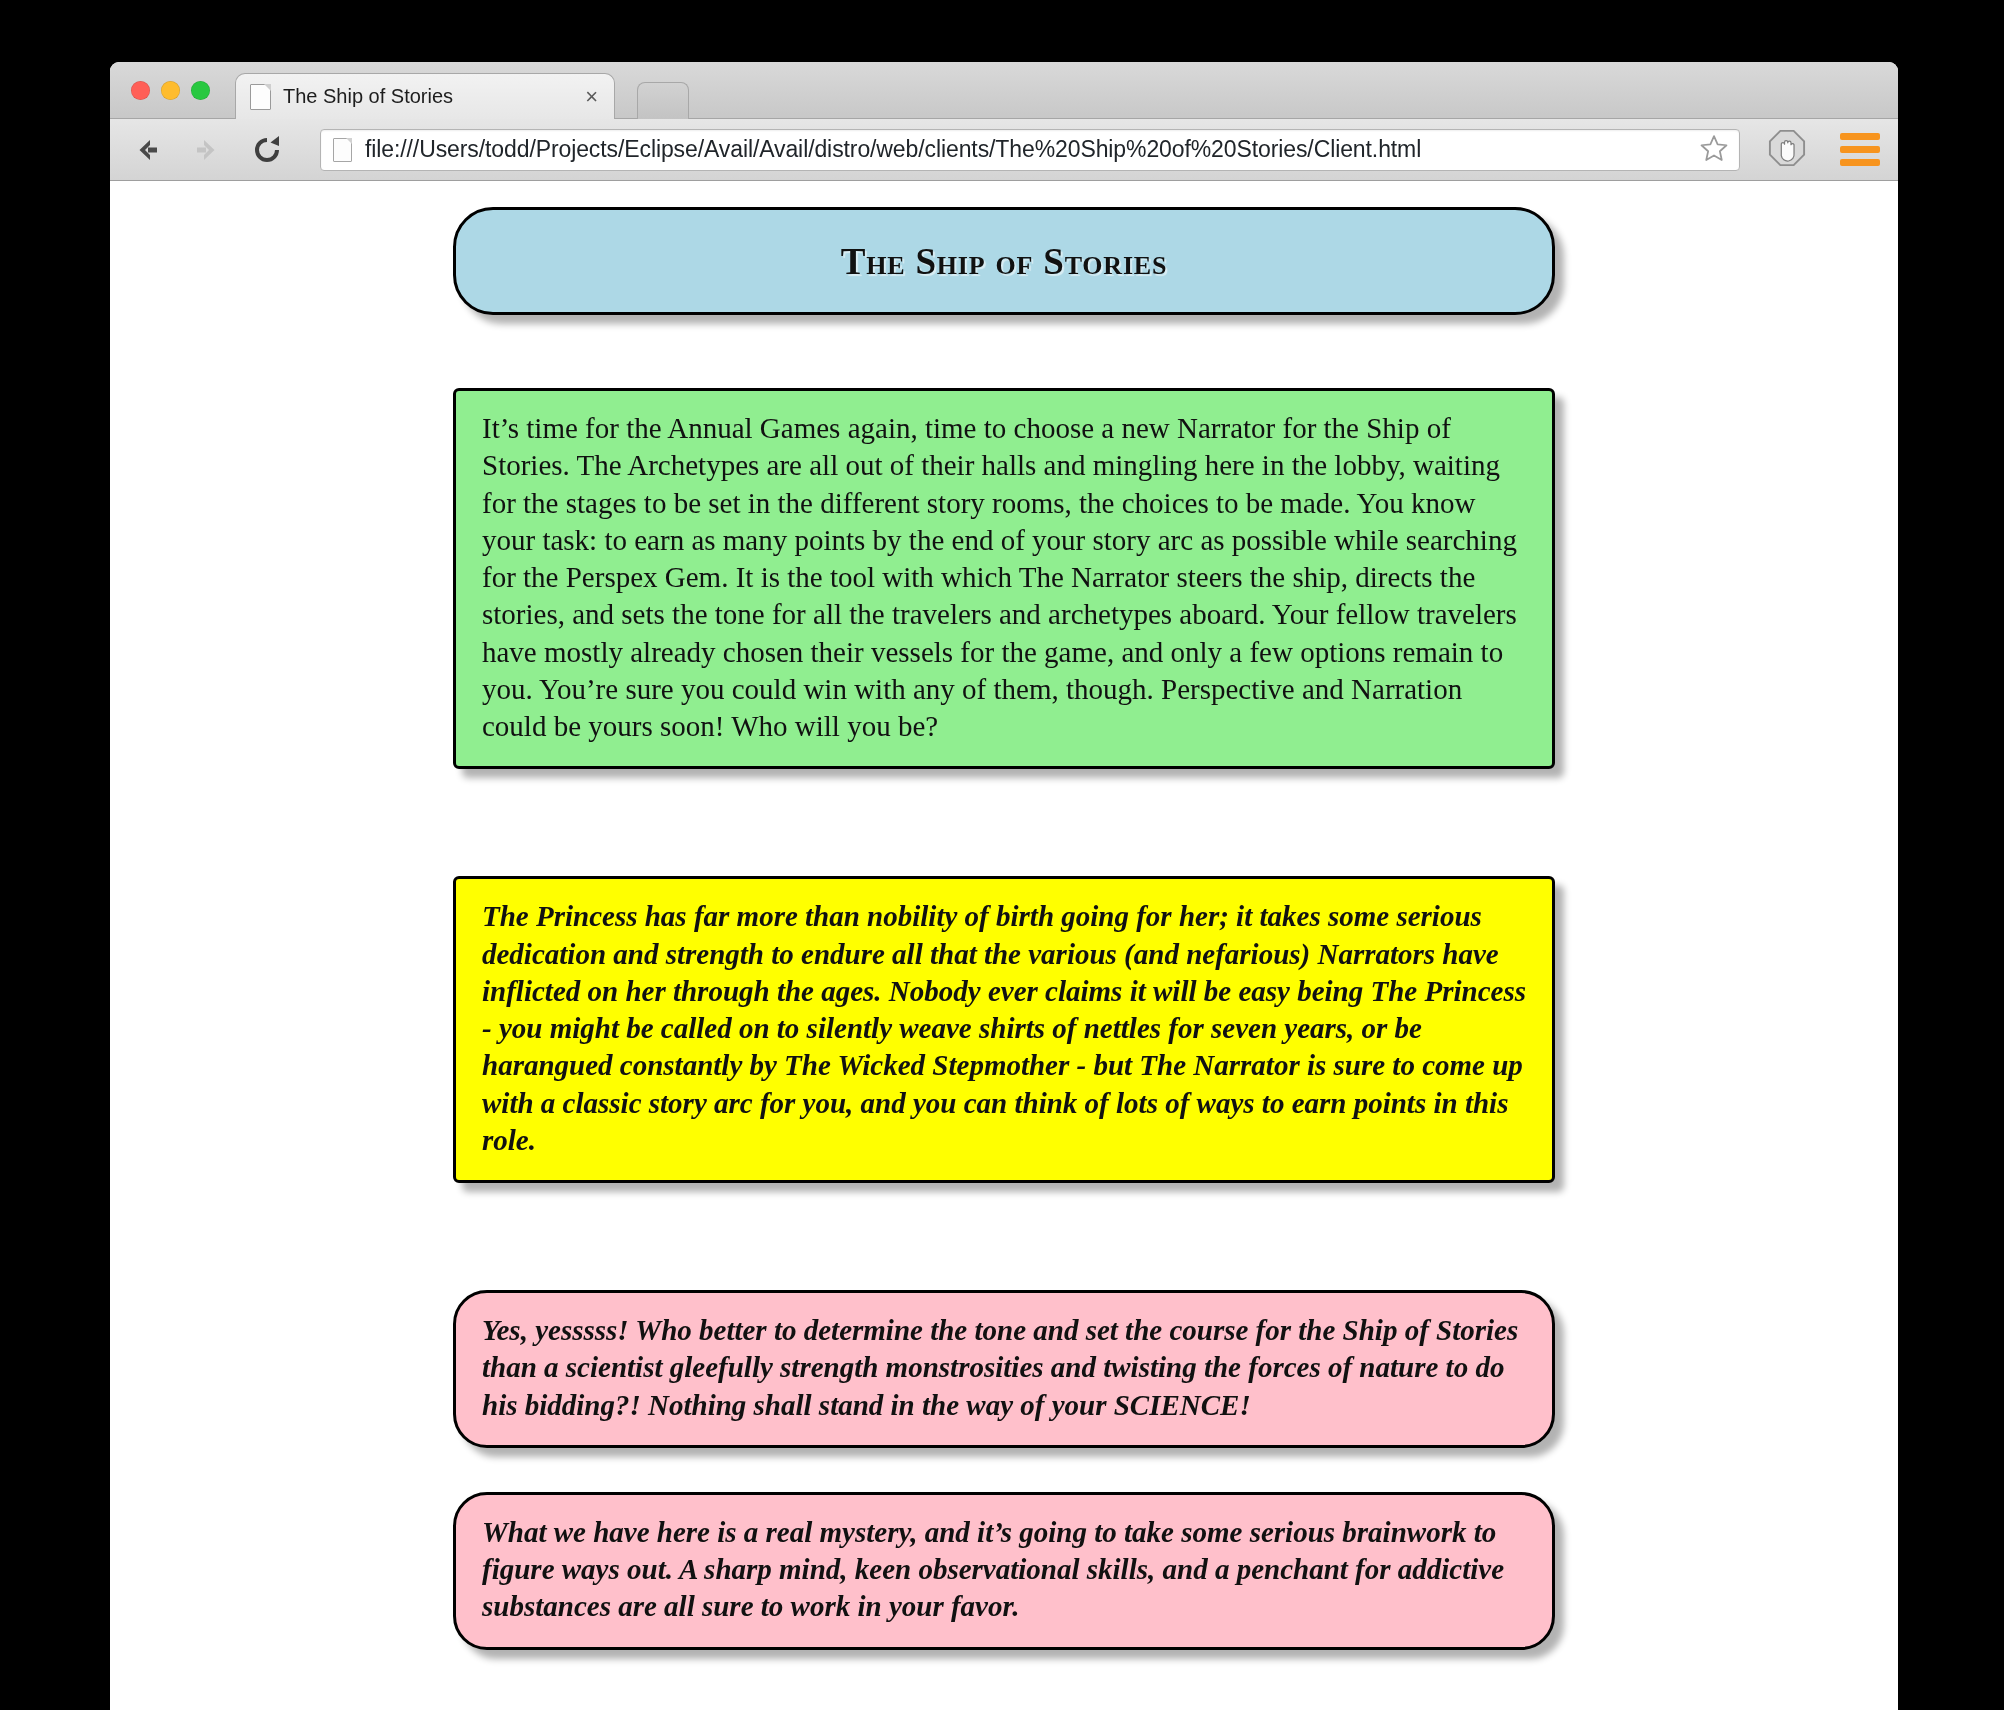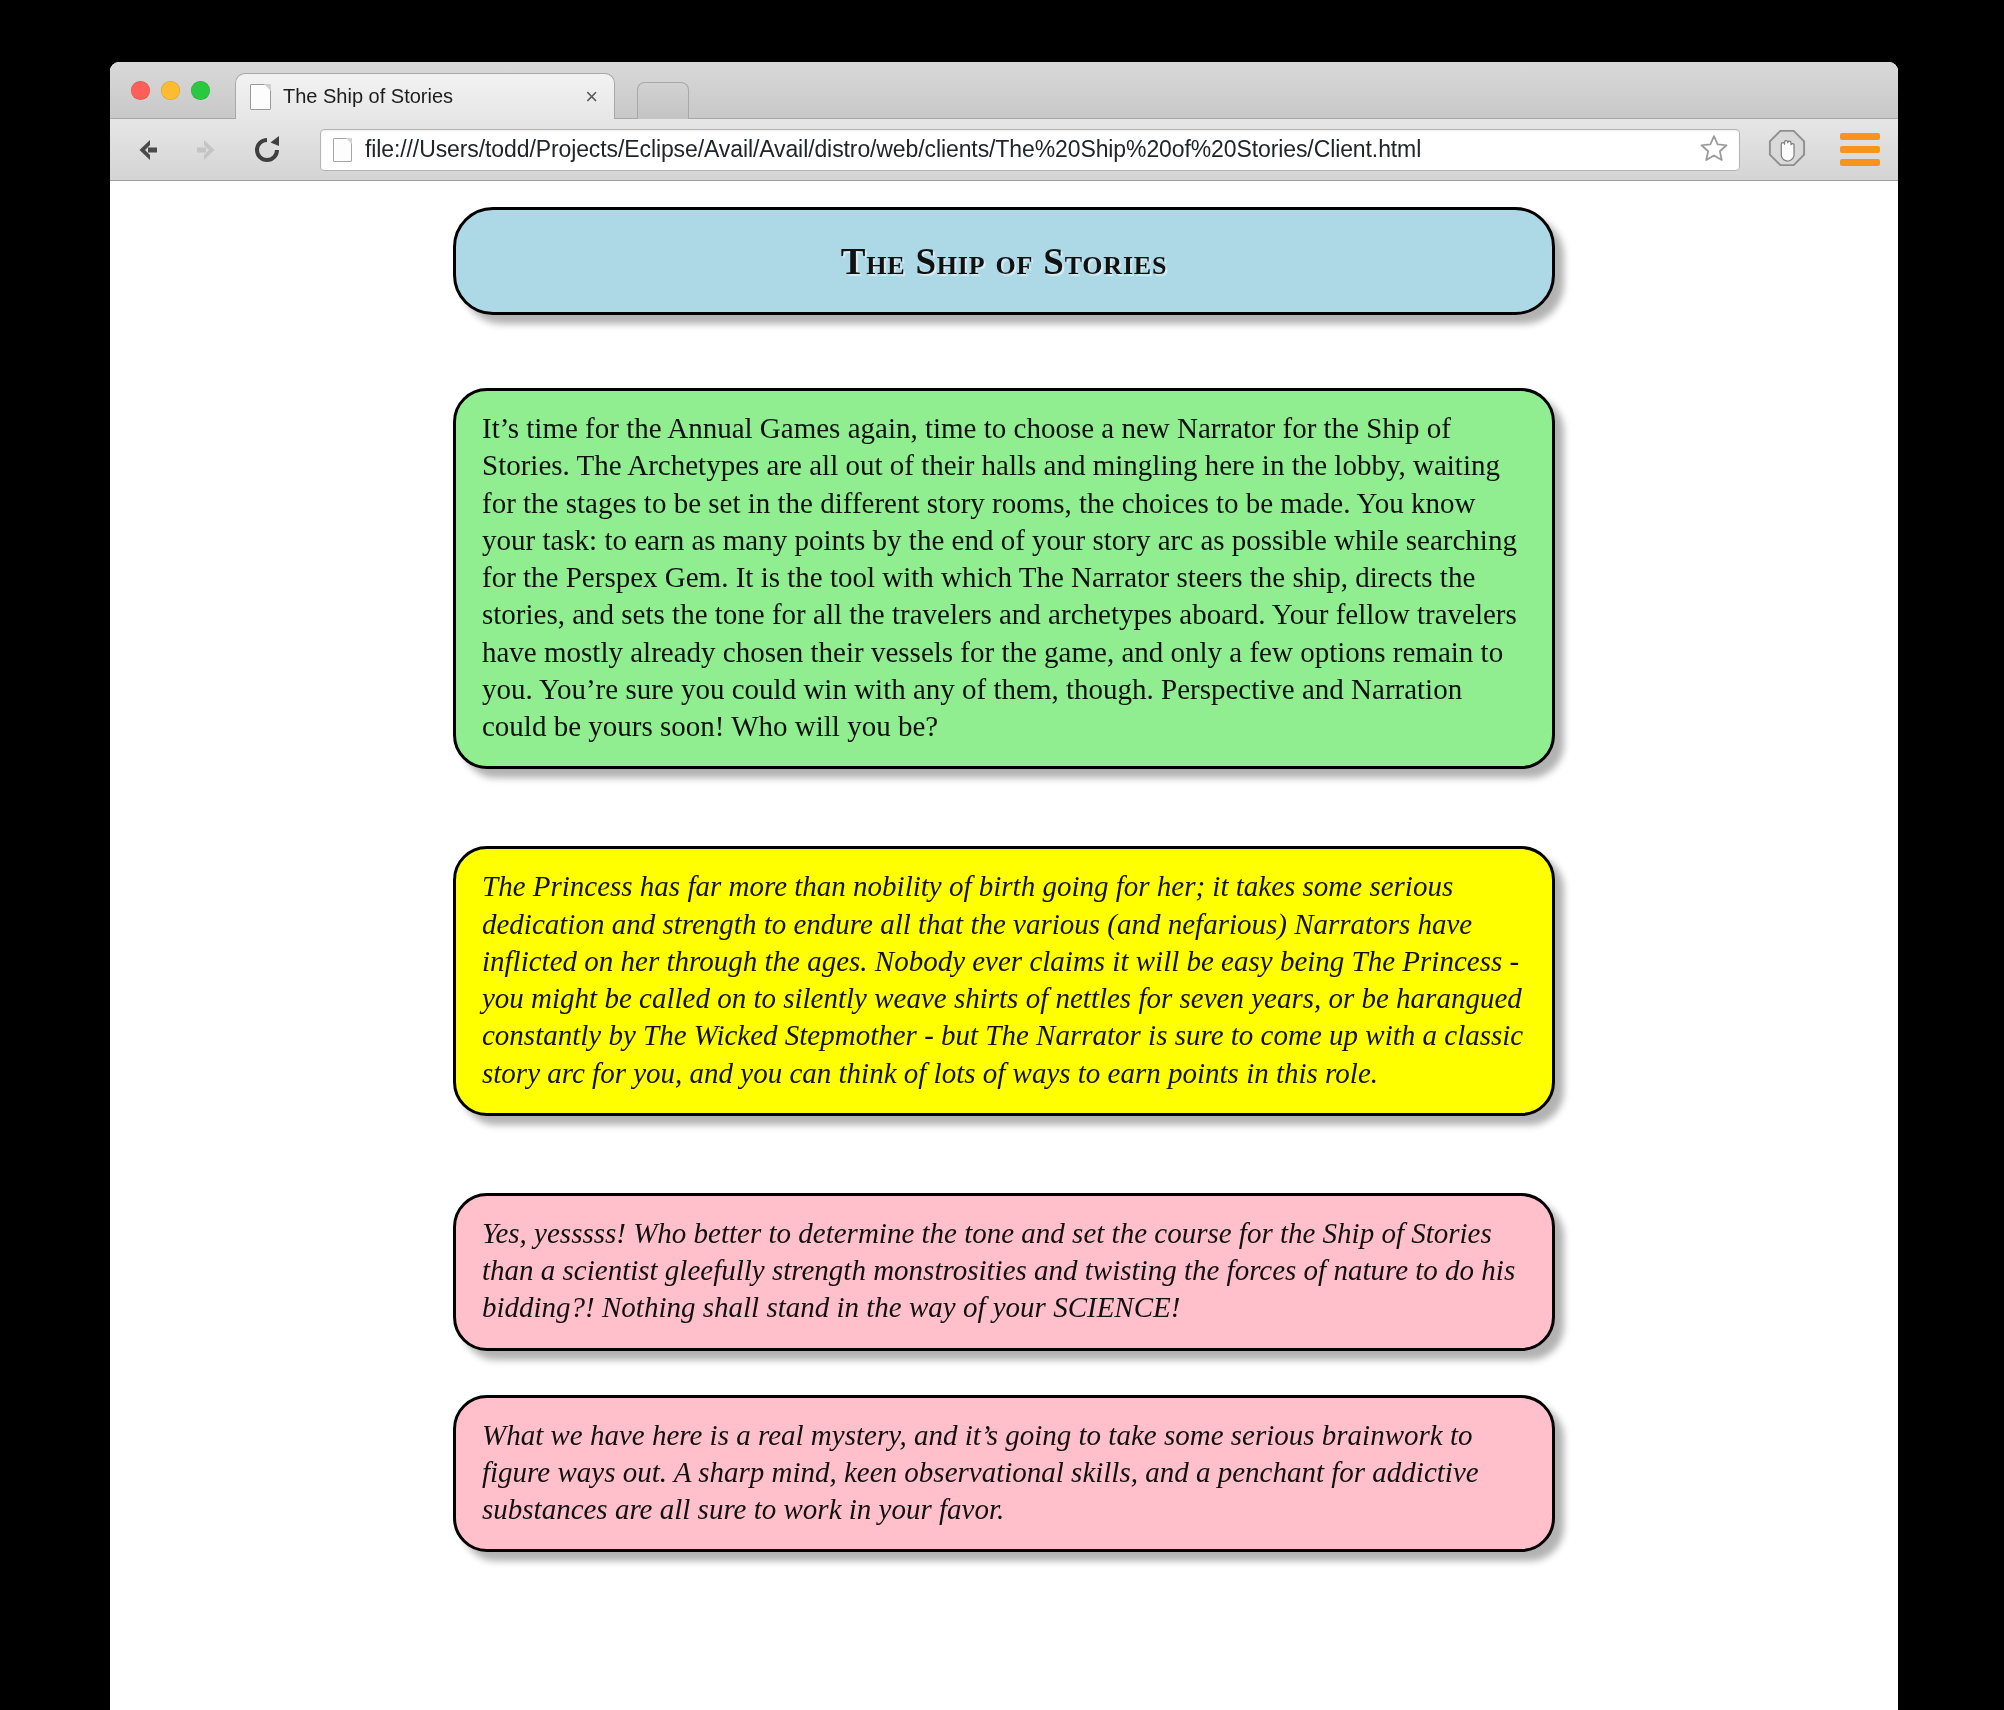--- a/index.html
+++ b/index.html
@@ -212,23 +212,23 @@
     text-shadow: 2px 2px 1px rgba(255,255,255,0.55);
   }
 
   .bubble p {
     margin: 0;
     font-family: "Liberation Serif", "DejaVu Serif", serif;
     font-size: 29px;
     line-height: 1.285;
     color: #111;
   }
-  .bubble.choice p { font-style: italic; }
-
-  .gap-lg { margin-bottom: 77px; }
+  .bubble.choice p { font-style: italic; font-weight: bold; }
+
+  .gap-lg { margin-bottom: 107px; border-radius: 6px; }
 </style>
 </head>
 <body>
 
 <div class="browser-window">
 
   <div class="tab-strip">
     <div class="traffic-lights">
       <div class="light red"></div>
       <div class="light yellow"></div>

